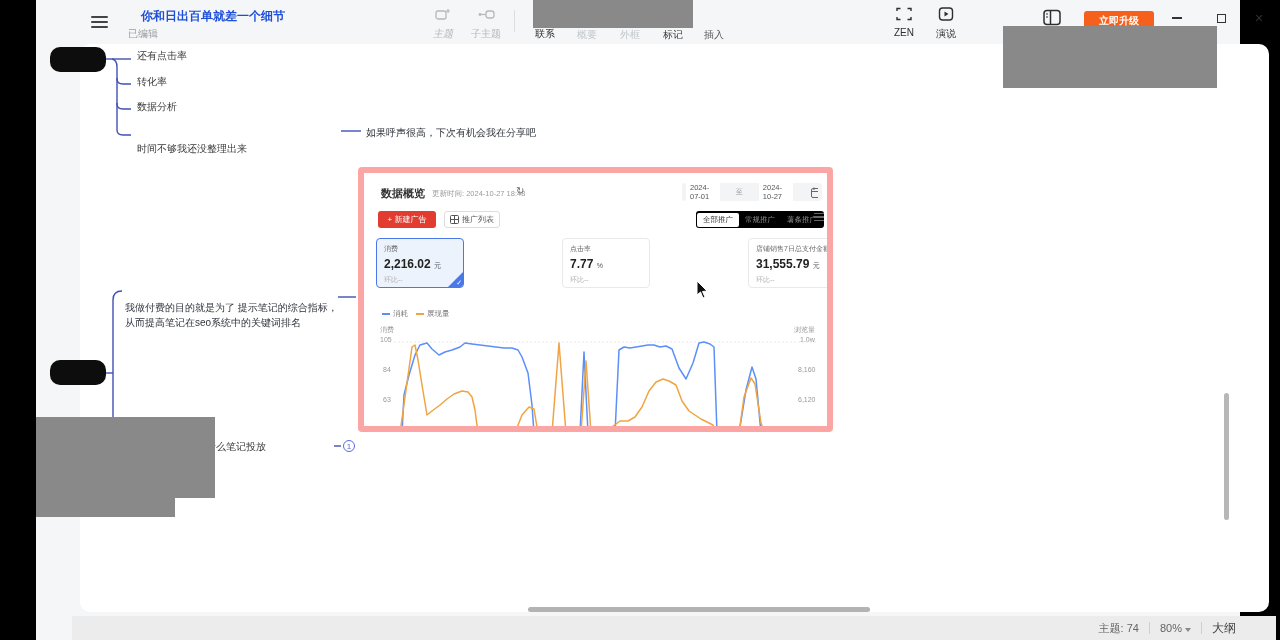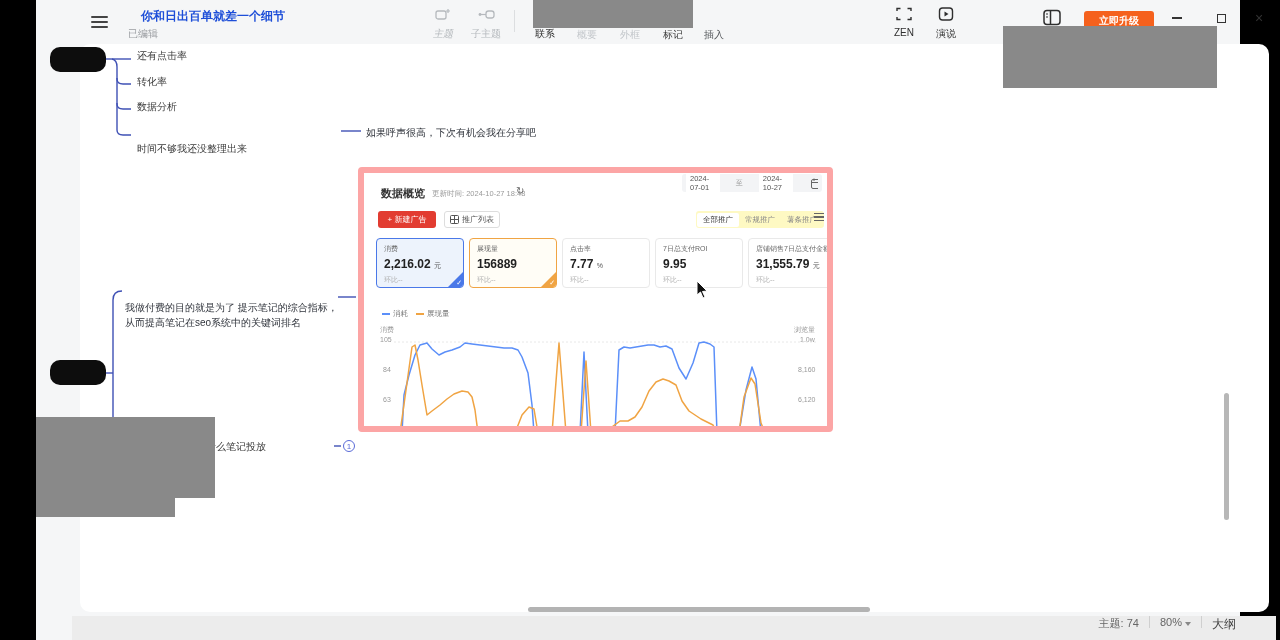--- a/index.html
+++ b/index.html
@@ -6,21 +6,21 @@
   html,body { width:1280px; height:640px; background:#000; overflow:hidden;
               font-family:"Liberation Sans", sans-serif; }
   #stage { position:relative; width:1280px; height:640px; background:#000; }
 
   
   #appwin { position:absolute; left:36px; top:0; width:1204px; height:640px;
             background:#f5f6f7; }
   #canvas { position:absolute; left:44px; top:44px; width:1189px; height:568px;
             background:#fff; border-radius:10px; z-index:1; }
   #statusbar { position:absolute; left:36px; top:616px; width:1204px; height:24px;
-            background:#ececec; display:flex; align-items:flex-start; justify-content:flex-end;
+            background:#ececec; display:flex; align-items:center; justify-content:flex-end;
             padding-right:40px; gap:10px; z-index:4; font-size:11px; color:#666; }
   .sb-div { width:1px; height:12px; background:#cfcfcf; }
   .sb-outline { color:#444; font-size:12px; }
   .chev { width:0; height:0; border-left:3px solid transparent; border-right:3px solid transparent;
           border-top:4px solid #888; display:inline-block; margin-left:3px; }
 
   
   .hamburger { position:absolute; left:55px; top:16px; width:17px; height:13px; z-index:5; cursor:pointer; }
   .hamburger i { display:block; height:2px; background:#444; margin-bottom:3px; border-radius:1px; }
   #win-title { position:absolute; left:105px; top:8px; font-size:12px; font-weight:bold; color:#1d4ed8; z-index:5; }
@@ -61,32 +61,32 @@
   .badge-one { position:absolute; left:343px; top:440px; width:12px; height:12px; border:1px solid #5a6bd8;
                border-radius:50%; color:#5a6bd8; font-size:8px; text-align:center; line-height:11px;
                z-index:3; background:#fff; cursor:pointer; }
 
   
   #dash { position:absolute; left:358px; top:167px; width:475px; height:265px; background:#fff;
           border:6px solid #fca5a5; border-radius:4px; z-index:3; overflow:hidden; cursor:pointer; }
   #dash-title { position:absolute; left:17px; top:13px; font-size:11px; font-weight:bold; color:#333; }
   #dash-upd   { position:absolute; left:68px; top:16px; font-size:7.5px; color:#9b9b9b; }
   #dash-refresh { position:absolute; left:152px; top:12px; font-size:10px; color:#666; cursor:pointer; }
-  #date-pill { position:absolute; left:318px; top:1px; width:140px; height:18px; background:#f3f4f6;
+  #date-pill { position:absolute; left:318px; top:10px; width:140px; height:18px; background:#f3f4f6;
                border-radius:3px; display:flex; align-items:center; padding:0 4px; gap:16px; }
   .date-box { background:#fff; border-radius:2px; font-size:7.5px; color:#555; padding:2px 4px; cursor:pointer; }
   .date-sep { font-size:7px; color:#999; }
   .cal-ico { margin-left:2px; cursor:pointer; }
 
   .dash-btn-red { position:absolute; left:14px; top:38px; width:58px; height:17px; background:#e23c31;
                   color:#fff; font-size:8px; border:none; border-radius:3px; cursor:pointer; }
   .dash-btn-list { position:absolute; left:80px; top:38px; width:56px; height:17px; background:#fff;
                    color:#555; font-size:8px; border:1px solid #ddd; border-radius:3px; cursor:pointer;
                    display:flex; align-items:center; justify-content:center; gap:3px; }
-  #tabs { position:absolute; left:332px; top:38px; height:17px; background:#fef9c3; border-radius:3px;
+  #tabs { position:absolute; left:332px; top:38px; height:17px; background:#000000; border-radius:3px;
           display:flex; align-items:center; padding:1px; }
   .tab { font-size:7.5px; color:#8a8a8a; padding:2px 6px; border-radius:2px; cursor:pointer; white-space:nowrap; }
   .tab.active { background:#fff; color:#333; }
   #list-ico { position:absolute; left:450px; top:40px; cursor:pointer; }
   #list-ico i { display:block; width:10px; height:1.4px; background:#666; margin-bottom:2px; }
 
   .card { position:absolute; top:65px; width:88px; height:50px; background:#fff; border:1px solid #e9e9e9;
           border-radius:4px; padding:5px 7px; overflow:hidden; cursor:pointer; }
   .card .ct { font-size:7px; color:#666; white-space:nowrap; }
   .card .cv { font-size:12px; font-weight:bold; color:#222; margin-top:3px; }
@@ -262,35 +262,23 @@
         <i></i>
       </div>
 
     <div class="card" id="card0">
       <div class="ct">消费</div>
       <div class="cv"><span>2,216.02</span> <span class="cu">元</span></div>
       <div class="cs">环比--</div>
       <div class="corner blue"></div>
       <div class="corner-check">✓</div>
     </div>
-    <div class="card" id="card1">
-      <div class="ct">展现量</div>
-      <div class="cv"><span>156889</span> <span class="cu"></span></div>
-      <div class="cs">环比--</div>
-      <div class="corner orange"></div>
-      <div class="corner-check">✓</div>
-    </div>
     <div class="card" id="card2">
       <div class="ct">点击率</div>
       <div class="cv"><span>7.77</span> <span class="cu">%</span></div>
-      <div class="cs">环比--</div>
-    </div>
-    <div class="card" id="card3">
-      <div class="ct">7日总支付ROI</div>
-      <div class="cv"><span>9.95</span> <span class="cu"></span></div>
       <div class="cs">环比--</div>
     </div>
     <div class="card" id="card4">
       <div class="ct">店铺销售7日总支付金额</div>
       <div class="cv"><span>31,555.79</span> <span class="cu">元</span></div>
       <div class="cs">环比--</div>
     </div>
 
     <div class="legend" id="legend0">
       <span class="leg-dash" style="background: rgb(91, 143, 249);"></span>

